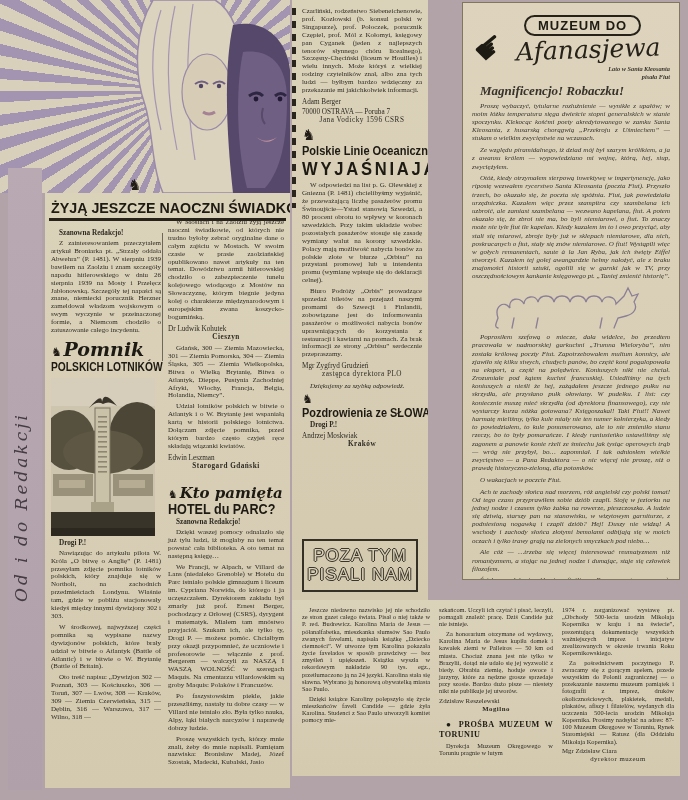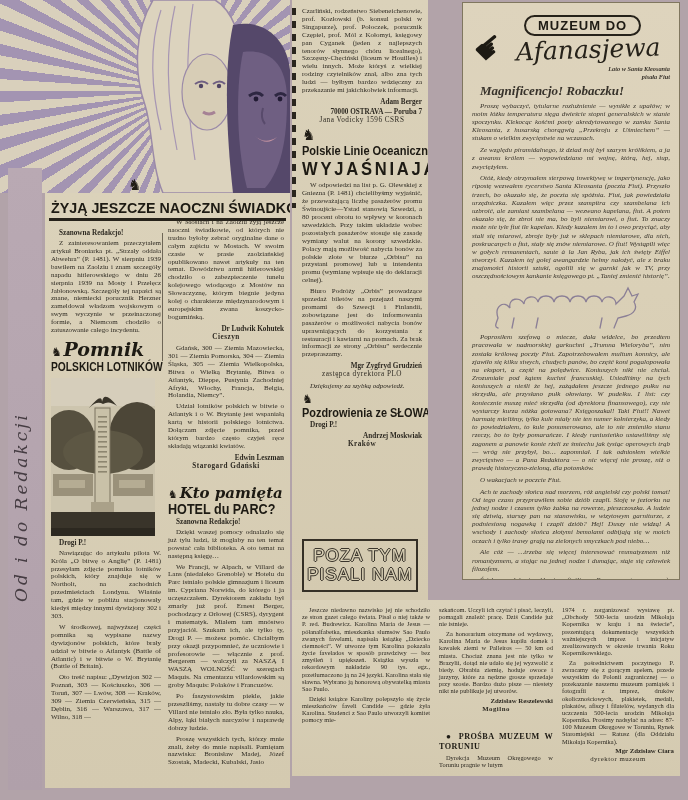--- a/index.html
+++ b/index.html
@@ -26,21 +26,21 @@
   .rule{height:3px;background:#26221a;margin:2px 0 4px;}
   .vrule{position:absolute;width:1px;background:#6f6757;}
 
   .headline-caps{font-family:"Liberation Sans","DejaVu Sans",sans-serif;font-weight:bold;color:#1d1a13;
     white-space:nowrap;transform-origin:left center;}
   .script-head{font-family:"DejaVu Serif",serif;font-style:italic;font-weight:bold;color:#1d1a13;}
 
   .bodytext{font-size:7px;line-height:1.13;text-align:justify;}
   .bodytext p{margin:0 0 3px;text-indent:8px;}
   .salut{font-weight:bold;font-size:7.2px;margin:2px 0 2px;text-indent:0;}
-  .sig{font-weight:bold;font-size:7.2px;text-align:right;margin:2px 0 0;}
+  .sig{font-weight:normal;font-size:7.2px;text-align:left;margin:2px 0 0;}
   .sigplace{font-weight:bold;font-size:7.2px;text-align:center;margin:0 0 4px;letter-spacing:.5px;}
   .editnote{font-style:italic;font-size:7px;margin:2px 0 3px;}
 
   
   #clip-left{left:45px;top:193px;width:245px;height:595px;}
   #colA{position:absolute;left:6px;top:36px;width:110px;}
   #colB{position:absolute;left:123px;top:26px;width:116px;}
 
   
   #clip-mid{left:292px;top:0;width:136px;height:600px;padding:0;}
@@ -264,21 +264,21 @@
     <div class="cols3">
       <div id="bcolC" class="bcol">
         <p>Jeszcze niedawno nazwisko jej nie schodziło ze stron gazet całego świata. Pisał o niej także w P. red. Budrewicz. Karolina Maria de Jesus — półanalfabetka, mieszkanka slumsów Sao Paulo zwanych favelami, napisała książkę „Dziecko ciemności”. W utworze tym Karolina pokazała życie favelados w sposób prawdziwy — bez zmyśleń i upiększeń. Książka wyszła w rekordowym nakładzie 90 tys. egz., przetłumaczono ją na 24 języki. Karolina stała się sławna. Wybrano ją honorową obywatelką miasta Sao Paulo.</p>
         <p>Dzięki książce Karoliny polepszyło się życie mieszkańców faveli Candide — gdzie żyła Karolina. Studenci z Sao Paulo utworzyli komitet pomocy mie-</p>
       </div>
       <div id="bcolD" class="bcol">
         <p style="text-indent:0;">szkańcom. Uczyli ich czytać i pisać, leczyli, pomagali znaleźć pracę. Dziś Candide już nie istnieje.</p>
         <p>Za honorarium otrzymane od wydawcy, Karolina Maria de Jesus kupiła domek i kawałek ziemi w Palleiros — 50 km od miasta. Chociaż znana jest nie tylko w Brazylii, dotąd nie udało się jej wyzwolić z biedy. Obrabia ziemię, hoduje owoce i jarzyny, które za nędzne grosze sprzedaje przy szosie. Bardzo dużo pisze — niestety nikt nie publikuje jej utworów.</p>
         <div class="sig">Zdzisław Reszelewski</div>
         <div class="sigplace">Mogilno</div>
-        <p class="bullhead" style="margin-top:20px;"><span>●</span> <span>PROŚBA MUZEUM W TORUNIU</span></p>
+        <p class="bullhead" style="margin-top:8px;"><span>●</span> <span>PROŚBA MUZEUM W TORUNIU</span></p>
         <p>Dyrekcja Muzeum Okręgowego w Toruniu pragnie w lutym</p>
       </div>
       <div id="bcolE" class="bcol">
         <p style="text-indent:0;">1974 r. zorganizować wystawę pt. „Obchody 500-lecia urodzin Mikołaja Kopernika w kraju i na świecie”, prezentującą dokumentację wszystkich ważniejszych imprez i inicjatyw zrealizowanych w okresie trwania Roku Kopernikowskiego.</p>
         <p>Za pośrednictwem poczytnego P. zwracamy się z gorącym apelem, przede wszystkim do Polonii zagranicznej — o przekazanie naszemu muzeum pamiątek i fotografii z imprez, druków okolicznościowych, plakietek, medali, plakatów, afiszy i filatelów, wydanych dla uczczenia 500-lecia urodzin Mikołaja Kopernika. Prosimy nadsyłać na adres: 87-100 Muzeum Okręgowe w Toruniu, Rynek Staromiejski — Ratusz (dla Oddziału Mikołaja Kopernika).</p>
         <div class="sig">Mgr Zdzisław Ciara</div>
         <div class="sigplace" style="font-weight:normal;">dyrektor muzeum</div>
       </div>
     </div>
   </div>

